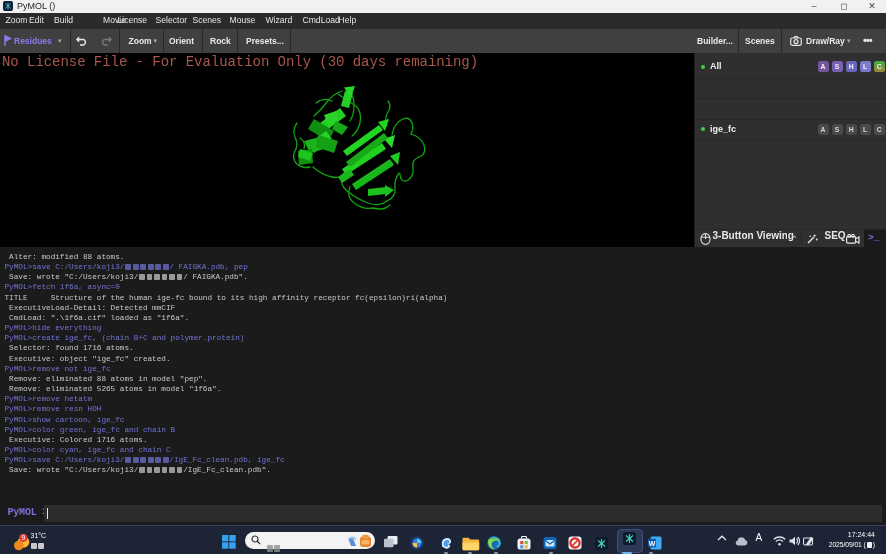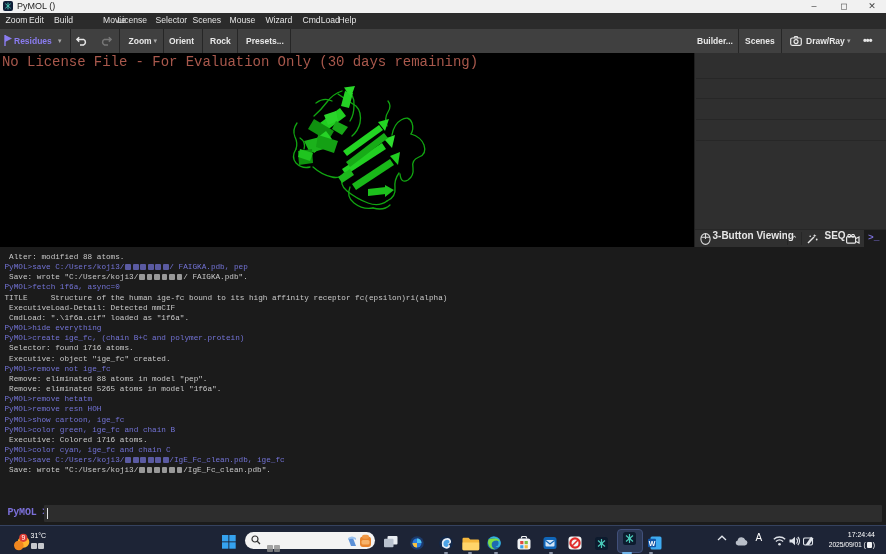--- a/index.html
+++ b/index.html
@@ -148,23 +148,41 @@
         <path d="M98 41 L109 38 L105 50 Z" fill="#23d523"></path>
         <path d="M72 103 L110 78 L114 84 L76 109 Z" fill="#19b819"></path>
         <path d="M110 75 L120 71 L118 84 Z" fill="#21cc21"></path>
         <path d="M58 96 L70 88 L74 94 L62 102 Z" fill="#1cb81c"></path>
         <path d="M88 108 L106 106 L106 113 L88 115 Z" fill="#1dc01d"></path>
         <path d="M105 104 L114 109 L105 116 Z" fill="#1dc01d"></path>
       </g>
     </svg>
   </div>
   <div class="abs" id="panel">
+    <div class="prow" style="top:4px">
+      <div class="dot"></div>
+        <div class="nm">All</div>
+      <div class="btn" style="left:122.5px;background:#76559f;color:#f2f2f2">A</div>
+      <div class="btn" style="left:136.5px;background:#7a60b4;color:#f2f2f2">S</div>
+      <div class="btn" style="left:150.6px;background:#6868bd;color:#f2f2f2">H</div>
+      <div class="btn" style="left:164.6px;background:#7b7bcb;color:#f2f2f2">L</div>
+      <div class="btn" style="left:178.8px;background:linear-gradient(#43a843,#998a33);color:#f2f2f2">C</div>
+    </div>
     <div class="rsep" style="top:25px"></div>
     <div class="rsep" style="top:45.5px"></div>
     <div class="rsep" style="top:66px"></div>
+    <div class="prow" style="top:66.5px">
+      <div class="dot"></div>
+        <div class="nm">ige_fc</div>
+      <div class="btn" style="left:122.5px">A</div>
+      <div class="btn" style="left:136.5px">S</div>
+      <div class="btn" style="left:150.6px">H</div>
+      <div class="btn" style="left:164.6px">L</div>
+      <div class="btn" style="left:178.8px">C</div>
+    </div>
     <div class="rsep" style="top:87px"></div>
     <div id="pbar">
       <svg class="abs" style="left:5px;top:3px" width="11" height="12" viewBox="0 0 11 12">
         <ellipse cx="5.5" cy="6" rx="4.6" ry="5.4" fill="none" stroke="#dcdcdc" stroke-width="1.1"></ellipse>
         <path d="M5.5 0.6 V6 M1 4.2 H10" stroke="#dcdcdc" stroke-width="1.1" fill="none"></path>
       </svg>
       <div class="t" style="left:17.5px">3-Button Viewing</div>
       <div class="sep" style="left:92px"></div>
       <div class="t" style="left:96.5px;font-size:7px;top:5px;color:#ccc">⌃</div>
       <div class="sep" style="left:105.5px"></div>

